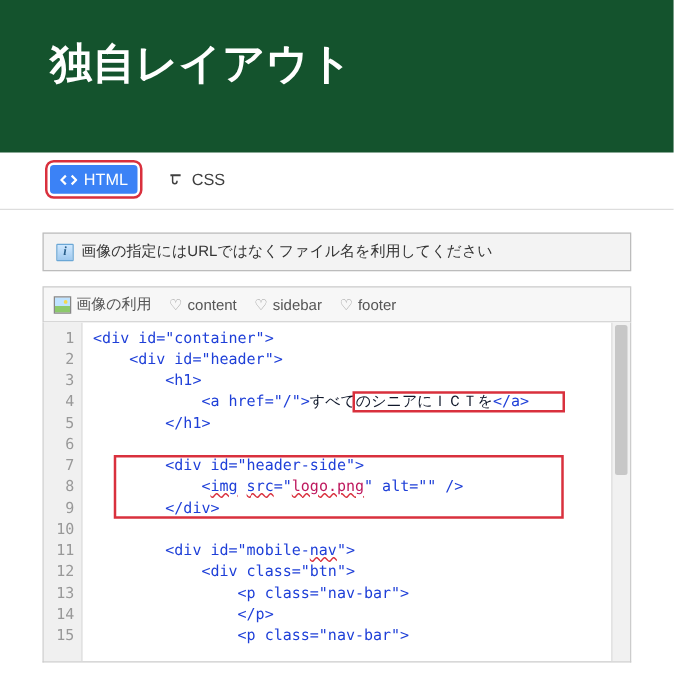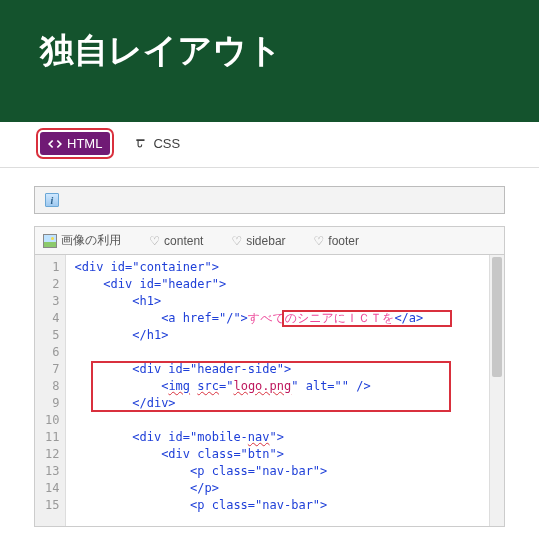--- a/index.html
+++ b/index.html
@@ -35,21 +35,21 @@
     display: inline-flex;
     align-items: center;
     gap: 5px;
     padding: 4px 8px;
     font-size: 13px;
     color: #404040;
     cursor: pointer;
     border-radius: 3px;
   }
   .tab.active {
-    background: #701a75;
+    background: #3b82f6;
     color: #fff;
     outline: 2px solid #d9303d;
     outline-offset: 2px;
   }
   .tab svg { width: 14px; height: 14px; }
   .content-area {
     padding: 18px 34px 0 34px;
   }
   .notice {
     border: 1px solid #bcbcbc;
@@ -74,21 +74,21 @@
     font-family: Georgia, serif;
     font-style: italic;
     font-weight:bold;
     border-radius:1px;
   }
   .toolbar {
     border: 1px solid #ccc;
     background: #f7f7f7;
     padding: 5px 8px;
     display: flex;
-    gap: 28px;
+    gap: 14px;
     font-size: 12px;
     color: #555;
     align-items: center;
   }
   .tool-btn {
     display: inline-flex;
     align-items: center;
     gap: 4px;
     cursor: pointer;
   }
@@ -130,21 +130,21 @@
   }
   .code {
     padding: 4px 8px;
     white-space: pre;
     color: #333;
     position: relative;
     flex: 1;
   }
   .tag { color: #1e3fd8; }
   .val  { color: #be185d; }
-  .txt  { color: #ec4899; }
+  .txt  { color: #0f172a; }
   .wavy { text-decoration: underline wavy #d9303d; text-decoration-thickness:1px;}
   .hl-box {
     position: absolute;
     border: 2px solid #d9303d;
     pointer-events: none;
     background: transparent;
   }
   .scroll-track {
     position:absolute;
     right:0;top:0;bottom:0;
@@ -180,20 +180,21 @@
         <path d="M4 4h14v3H4zM4 7h2v7a4 4 0 0 0 8 0v-1h-2v1a2 2 0 1 1-4 0V7z"></path>
       </svg>
     <span>CSS</span>
   </div>
 </div>
 
 <div class="content-area">
 
   <div class="notice">
     <span class="notice-icon">i</span>
+    <span>画像の指定にはURLではなくファイル名を利用してください</span>
   </div>
 
   <div class="toolbar">
     <span class="tool-btn">
       <span class="img-icon"></span>
       <span>画像の利用</span>
     </span>
     <span class="tool-btn">
       <span class="heart-icon"></span>
       <span>content</span>

